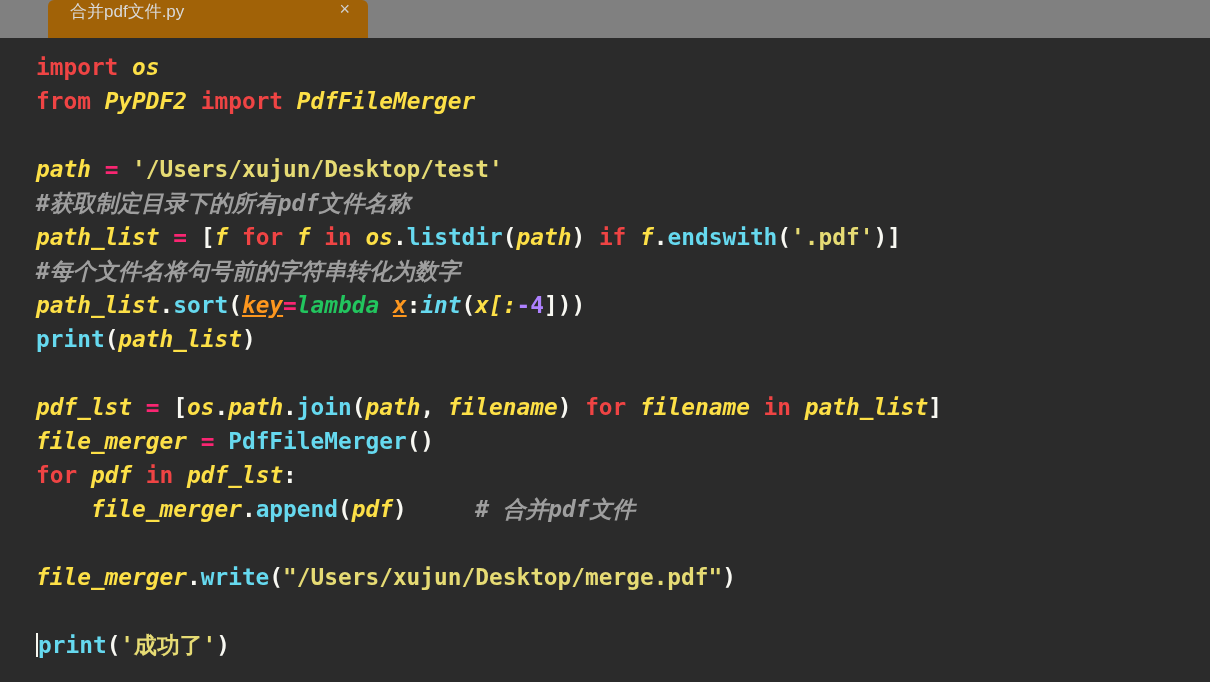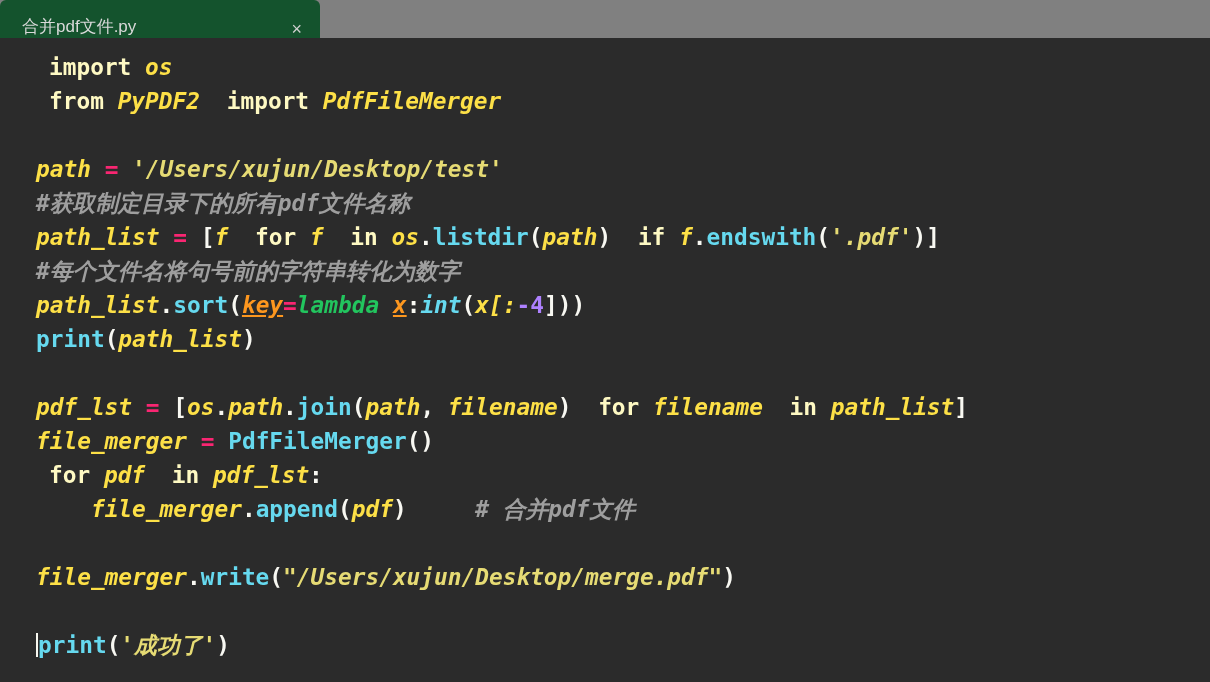--- a/index.html
+++ b/index.html
@@ -10,51 +10,52 @@
     font-family: "Menlo", "Consolas", "DejaVu Sans Mono", monospace;
     overflow: hidden;
   }
   .tab-bar {
     height: 38px;
     background: #808080;
     display: flex;
     align-items: flex-end;
   }
   .tab {
-    background: #14532d;
+    background: #a16207;
     color: #d9d9d9;
     height: 38px;
     display: flex;
-    align-items: flex-end;
+    align-items: flex-start;
     padding: 0 18px 0 22px;
     font-size: 17px;
     border-top-left-radius: 6px;
     border-top-right-radius: 6px;
     min-width: 320px;
     justify-content: space-between;
     font-family: -apple-system, "Segoe UI", "Helvetica Neue", sans-serif;
+    margin-left: 48px;
   }
   .tab .close {
     color: #cfcfcf;
     font-size: 18px;
     margin-left: 40px;
     line-height: 1;
   }
   .editor {
     padding: 12px 0 0 36px;
     font-size: 22.8px;
     line-height: 34px;
     color: #e6e1cf;
     white-space: pre;
     font-weight: 600;
     letter-spacing: 0px;
   }
-  .tok-kw   { color: #fef9c3; margin-left: 13px; }
+  .tok-kw   { color: #ef4444; }
   .tok-id   { color: #fde047; font-style: italic; }
-  .tok-str  { color: #e6db74; font-style: italic; }
+  .tok-str  { color: #e6db74; }
   .tok-num  { color: #ae81ff; }
   .tok-fn   { color: #66d9ef; }      
   .tok-cls  { color: #66d9ef; }
   .tok-param{ color: #fd971f; font-style: italic; text-decoration: underline; }
   .tok-lamb { color: #22c55e; font-style: italic; }
   .tok-cmt  { color: #9e9e9e; font-style: italic; }
   .tok-punc { color: #f8f8f2; }
   .tok-op   { color: #f92672; }
   .caret {
     display:inline-block;

